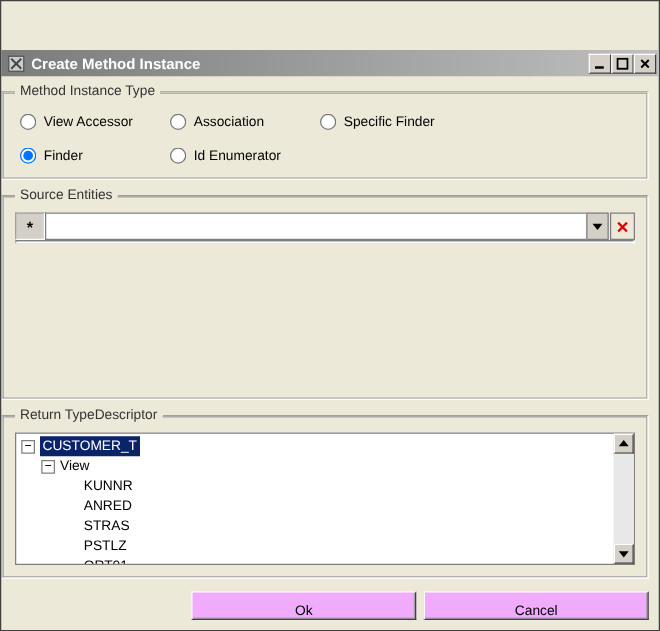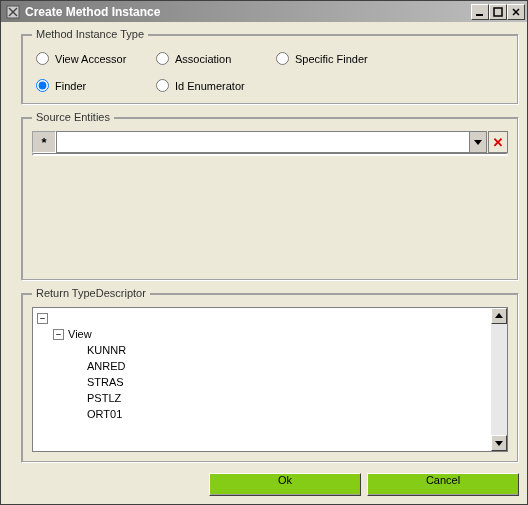--- a/index.html
+++ b/index.html
@@ -21,20 +21,21 @@
     display: flex;
     flex-direction: column;
   }
   .titlebar {
     height: 21px;
     background: linear-gradient(to right, #7b7b7b, #bfbfbf);
     display: flex;
     align-items: center;
     color: #fff;
     padding: 0 2px 0 4px;
+    margin-top: 39px;
   }
   .titlebar .icon {
     width: 16px;
     height: 16px;
     margin-right: 4px;
     display: flex;
     align-items: center;
     justify-content: center;
   }
   .titlebar .title {
@@ -56,21 +57,21 @@
     display: flex;
     align-items: center;
     justify-content: center;
     font-family: Marlett, Arial;
     font-size: 10px;
     color: #000;
     margin-left: 0;
   }
   .content {
     flex: 1;
-    padding: 6px 8px 8px 20px;
+    padding: 6px 8px 8px 0;
     display: flex;
     flex-direction: column;
     gap: 6px;
     overflow: hidden;
   }
   fieldset {
     border: 1px solid #fff;
     box-shadow: inset 1px 1px 0 #a0a0a0, inset -1px -1px 0 #a0a0a0;
     border-left-color:#a0a0a0;
     border-top-color:#a0a0a0;
@@ -215,28 +216,28 @@
   .indent1 { padding-left: 18px; }
   .indent2 { padding-left: 52px; }
   .indent0 { padding-left: 2px; }
   .buttons {
     display: flex;
     justify-content: flex-end;
     gap: 6px;
     padding: 4px 0 0 0;
   }
   .btn {
-    width: 152px;
+    width: 180px;
     height: 23px;
-    background: #84cc16;
+    background: #f0abfc;
     border: 1px solid #404040;
     border-top-color:#fff;
     border-left-color:#fff;
     box-shadow: inset -1px -1px 0 #a0a0a0;
-    display:flex;align-items:flex-start;justify-content:center;
+    display:flex;align-items:flex-end;justify-content:center;
   }
   svg { display:block; }
 </style>
 </head>
 <body>
 
 <div class="window">
   <div class="titlebar">
     <span class="icon">
       <svg width="14" height="14" viewBox="0 0 14 14">
@@ -308,20 +309,21 @@
       </div>
       <div class="source-body"></div>
     </fieldset>
 
     <fieldset class="return-box">
       <legend>Return TypeDescriptor</legend>
       <div class="tree-container">
         <div class="tree">
           <div class="node indent0 selected">
             <span class="exp">−</span>
+            <span class="lbl">CUSTOMER_T</span>
           </div>
           <div class="node indent1">
             <span class="exp">−</span>
             <span class="lbl">View</span>
           </div>
           <div class="node indent2">
               <span class="lbl">KUNNR</span>
             </div>
           <div class="node indent2">
               <span class="lbl">ANRED</span>

